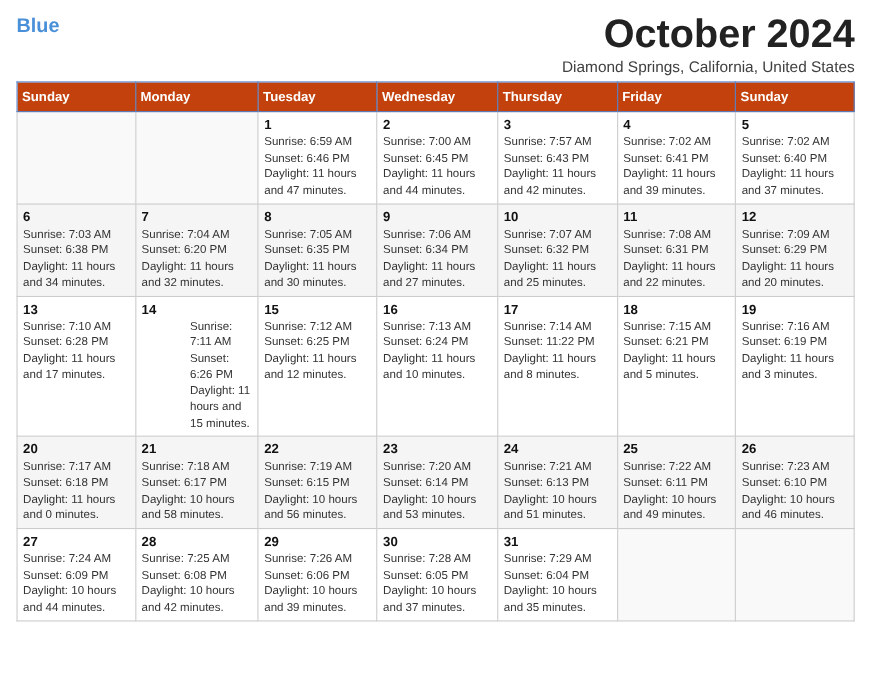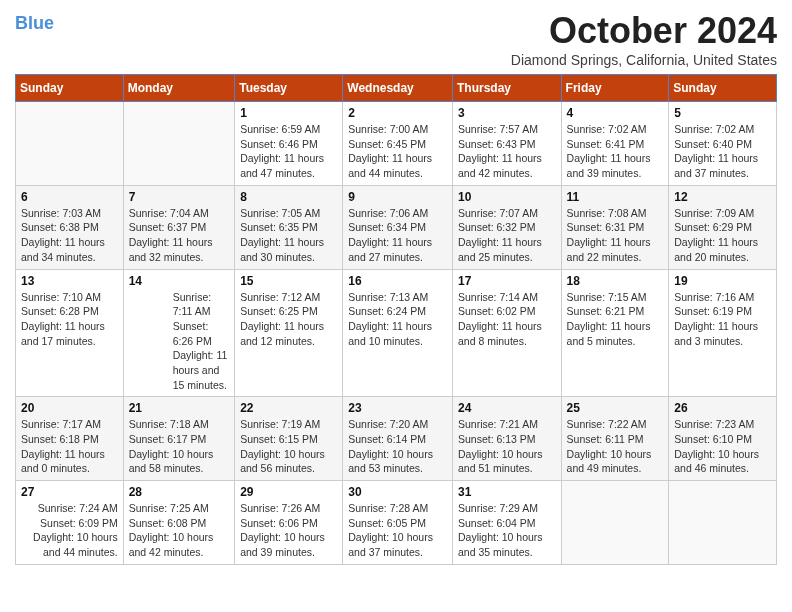--- a/index.html
+++ b/index.html
@@ -156,21 +156,21 @@
         <tr>
           <td>
             <div class="day-number">6</div>
             <div class="day-info" style="white-space: pre-line;">Sunrise: 7:03 AM
 Sunset: 6:38 PM
 Daylight: 11 hours and 34 minutes.</div>
           </td>
           <td>
             <div class="day-number">7</div>
             <div class="day-info" style="white-space: pre-line;">Sunrise: 7:04 AM
-Sunset: 6:37 PM
+Sunset: 6:20 PM
 Daylight: 11 hours and 32 minutes.</div>
           </td>
           <td>
             <div class="day-number">8</div>
             <div class="day-info" style="white-space: pre-line;">Sunrise: 7:05 AM
 Sunset: 6:35 PM
 Daylight: 11 hours and 30 minutes.</div>
           </td>
           <td>
             <div class="day-number">9</div>
@@ -218,21 +218,21 @@
           </td>
           <td>
             <div class="day-number">16</div>
             <div class="day-info" style="white-space: pre-line;">Sunrise: 7:13 AM
 Sunset: 6:24 PM
 Daylight: 11 hours and 10 minutes.</div>
           </td>
           <td>
             <div class="day-number">17</div>
             <div class="day-info" style="white-space: pre-line;">Sunrise: 7:14 AM
-Sunset: 6:02 PM
+Sunset: 11:22 PM
 Daylight: 11 hours and 8 minutes.</div>
           </td>
           <td>
             <div class="day-number">18</div>
             <div class="day-info" style="white-space: pre-line;">Sunrise: 7:15 AM
 Sunset: 6:21 PM
 Daylight: 11 hours and 5 minutes.</div>
           </td>
           <td>
             <div class="day-number">19</div>
@@ -281,21 +281,21 @@
           <td>
             <div class="day-number">26</div>
             <div class="day-info" style="white-space: pre-line;">Sunrise: 7:23 AM
 Sunset: 6:10 PM
 Daylight: 10 hours and 46 minutes.</div>
           </td>
         </tr>
         <tr>
           <td>
             <div class="day-number">27</div>
-            <div class="day-info" style="white-space: pre-line; text-align: right;">Sunrise: 7:24 AM
+            <div class="day-info" style="white-space: pre-line;">Sunrise: 7:24 AM
 Sunset: 6:09 PM
 Daylight: 10 hours and 44 minutes.</div>
           </td>
           <td>
             <div class="day-number">28</div>
             <div class="day-info" style="white-space: pre-line;">Sunrise: 7:25 AM
 Sunset: 6:08 PM
 Daylight: 10 hours and 42 minutes.</div>
           </td>
           <td>

